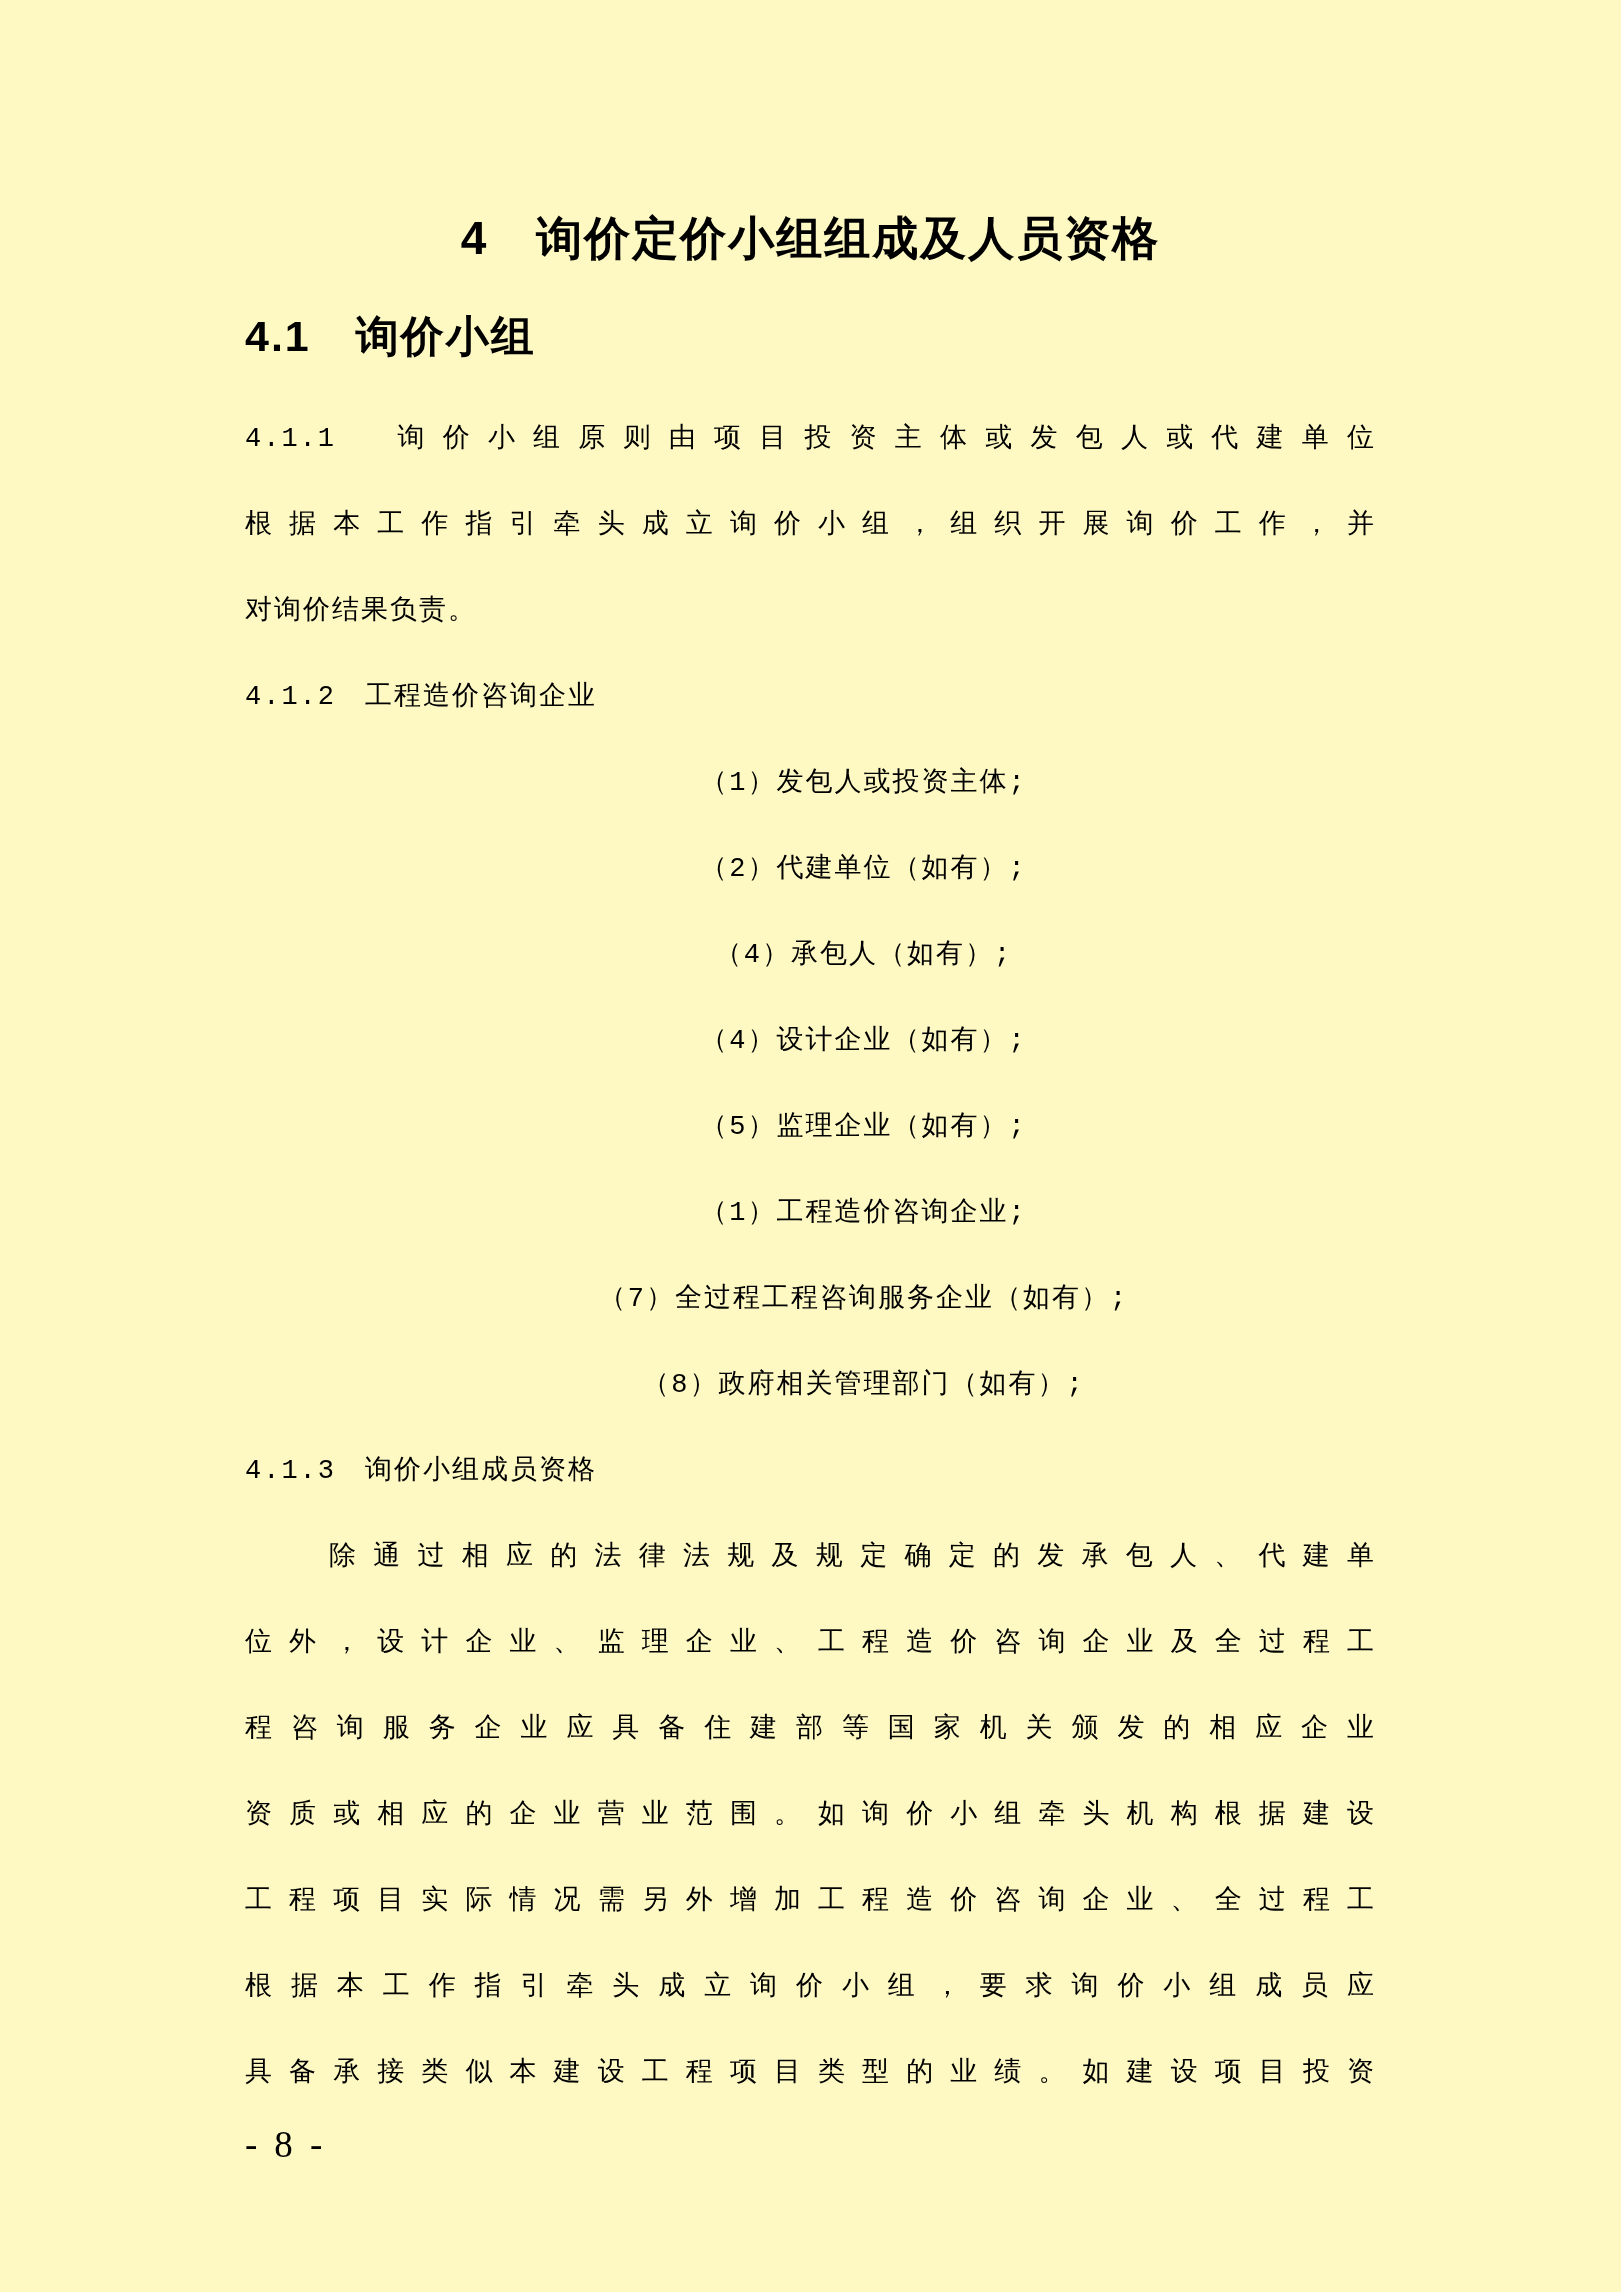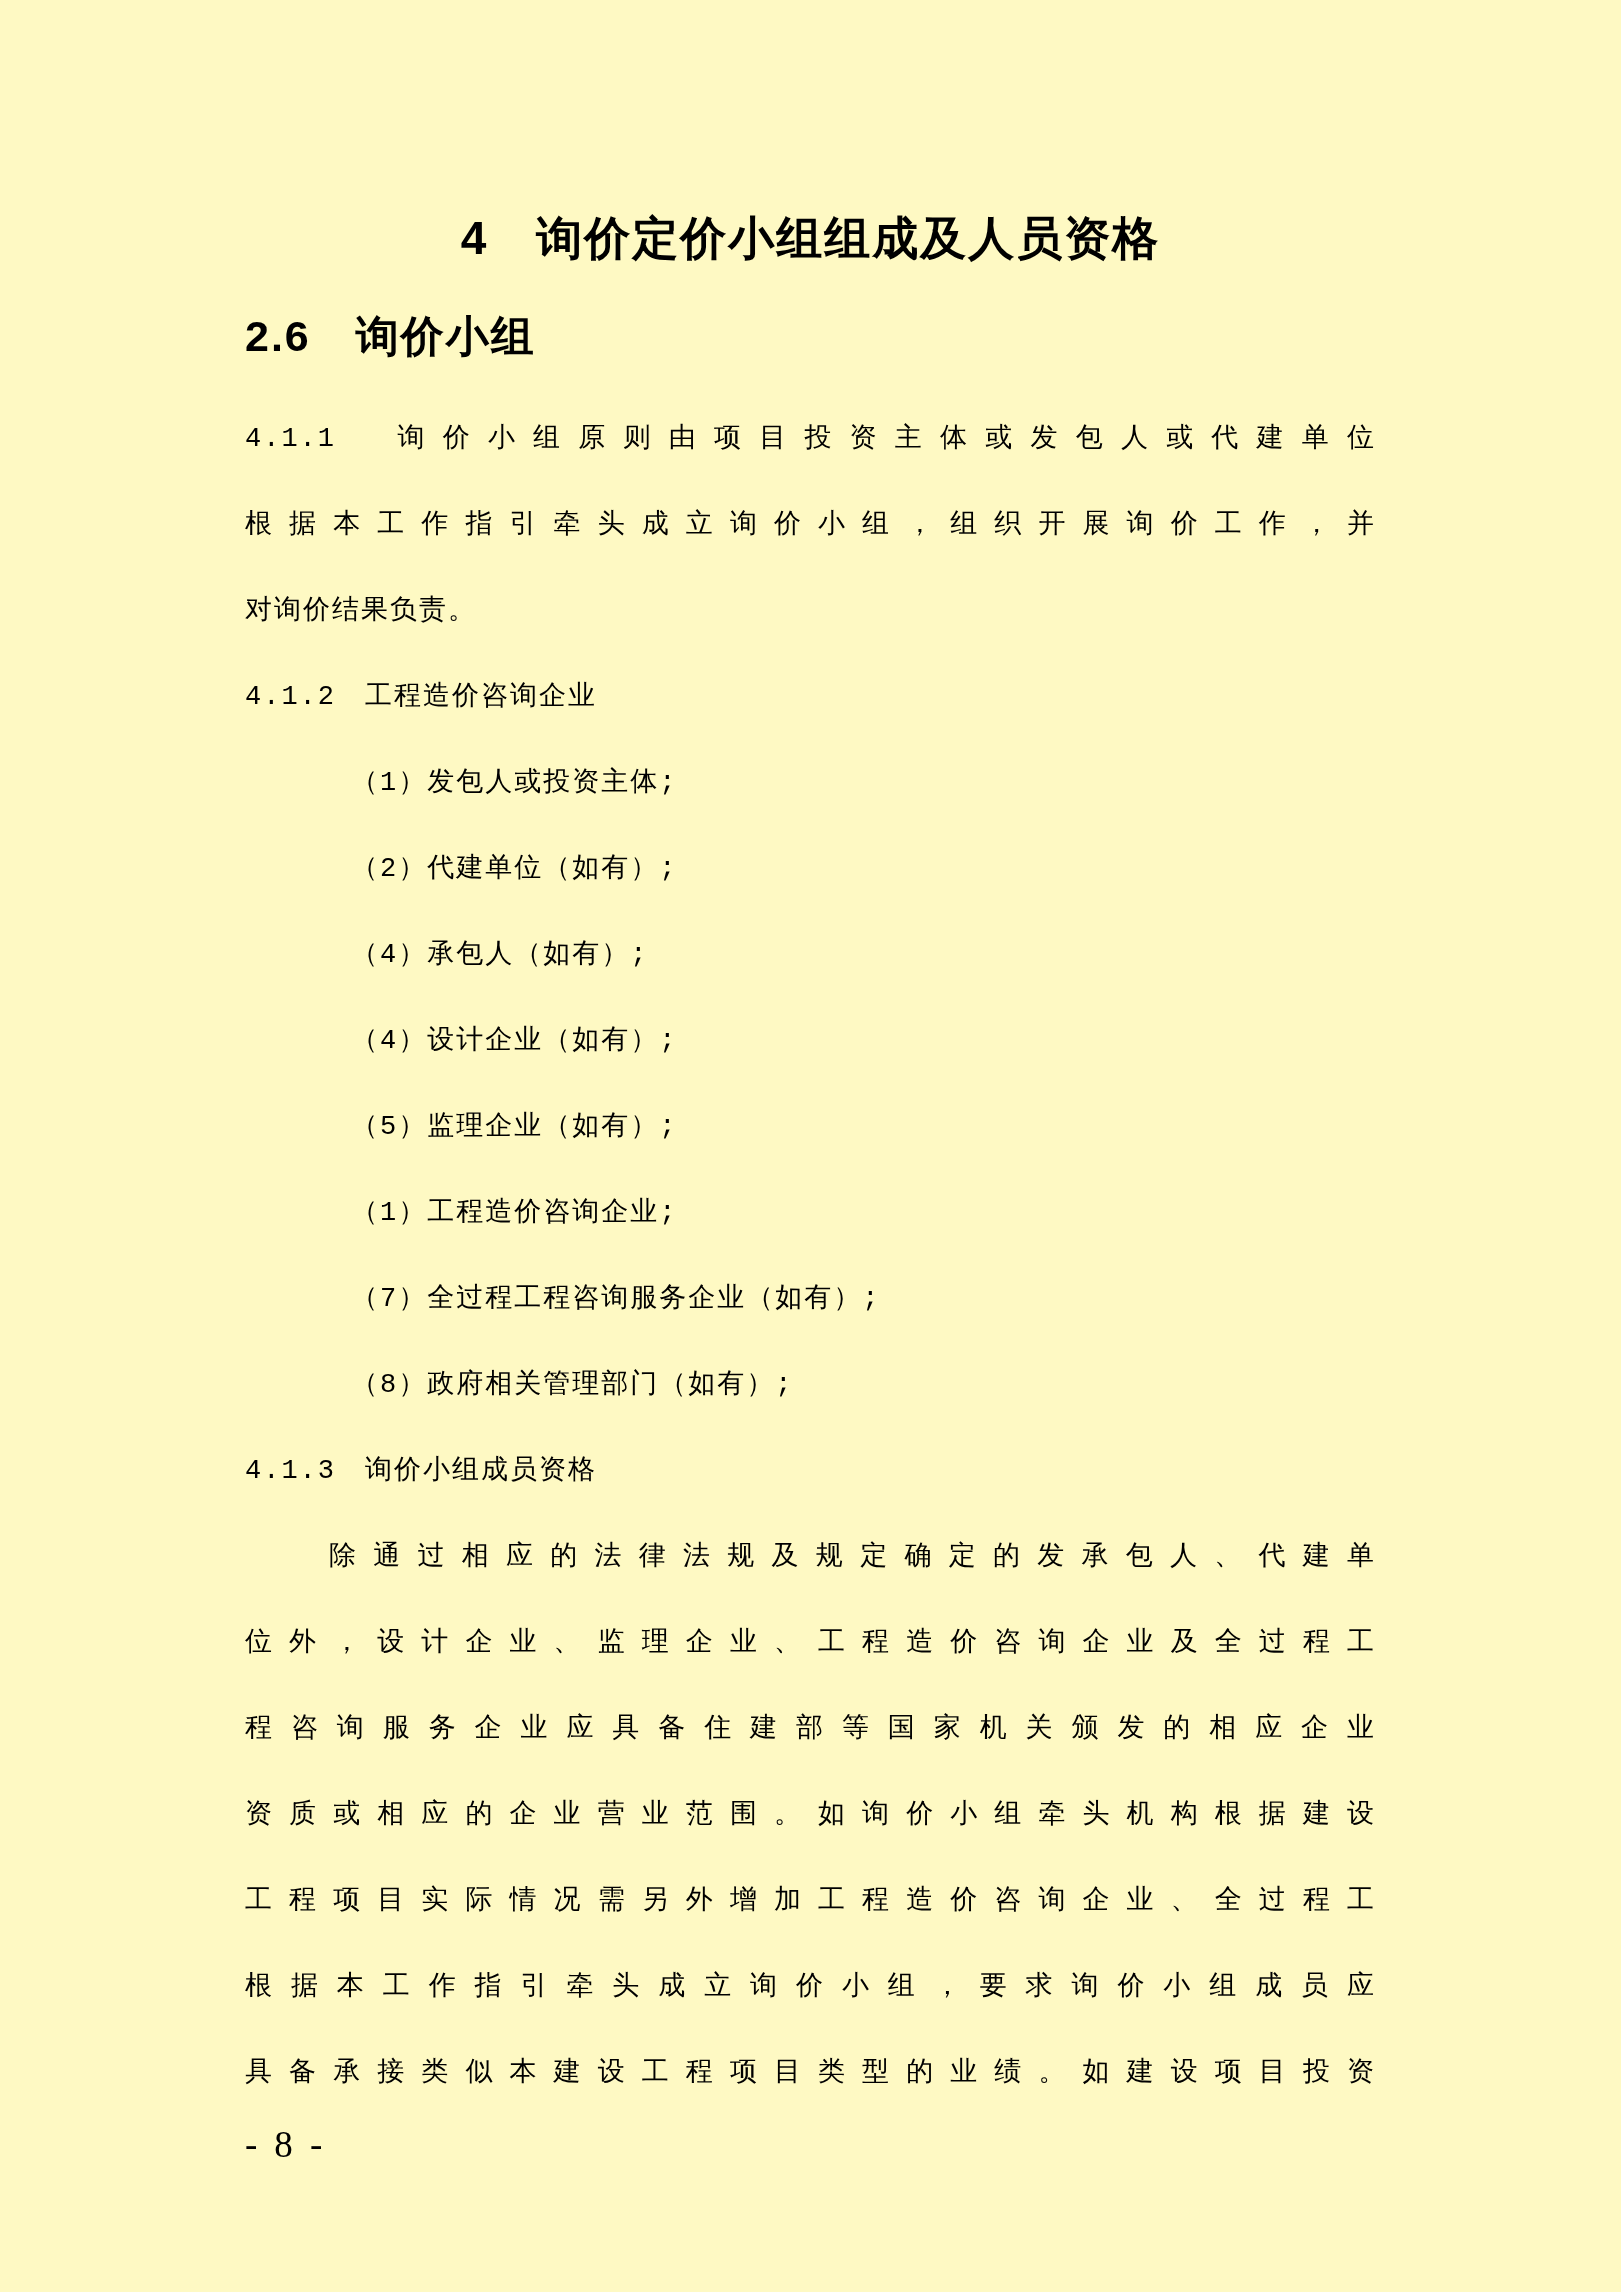--- a/index.html
+++ b/index.html
@@ -45,41 +45,42 @@
     white-space: nowrap;
   }
   .bline.justify {
     white-space: normal;
     text-align: justify;
     text-align-last: justify;
     text-justify: inter-ideograph;
   }
   .bline.list-indent {
     padding-left: 106px;
+    text-align: center;
   }
   .bline.para-indent {
     padding-left: 84px;
   }
   .page-number {
     font-family: "Liberation Serif", serif;
     font-size: 37px;
     letter-spacing: 3.9px;
     height: 63px;
     line-height: 57px;
     white-space: nowrap;
   }
 </style>
 </head>
 <body>
 
 <div class="page">
 
   <div class="chapter-title">4　询价定价小组组成及人员资格</div>
 
-  <div class="section-heading">2.6　询价小组</div>
+  <div class="section-heading">4.1　询价小组</div>
 
   <div class="bline justify">4.1.1　询价小组原则由项目投资主体或发包人或代建单位</div>
   <div class="bline justify">根据本工作指引牵头成立询价小组，组织开展询价工作，并</div>
   <div class="bline">对询价结果负责。</div>
 
   <div class="bline">4.1.2　工程造价咨询企业</div>
 
   <div class="bline list-indent">（1）发包人或投资主体;</div>
   <div class="bline list-indent">（2）代建单位（如有）;</div>
   <div class="bline list-indent">（4）承包人（如有）;</div>

